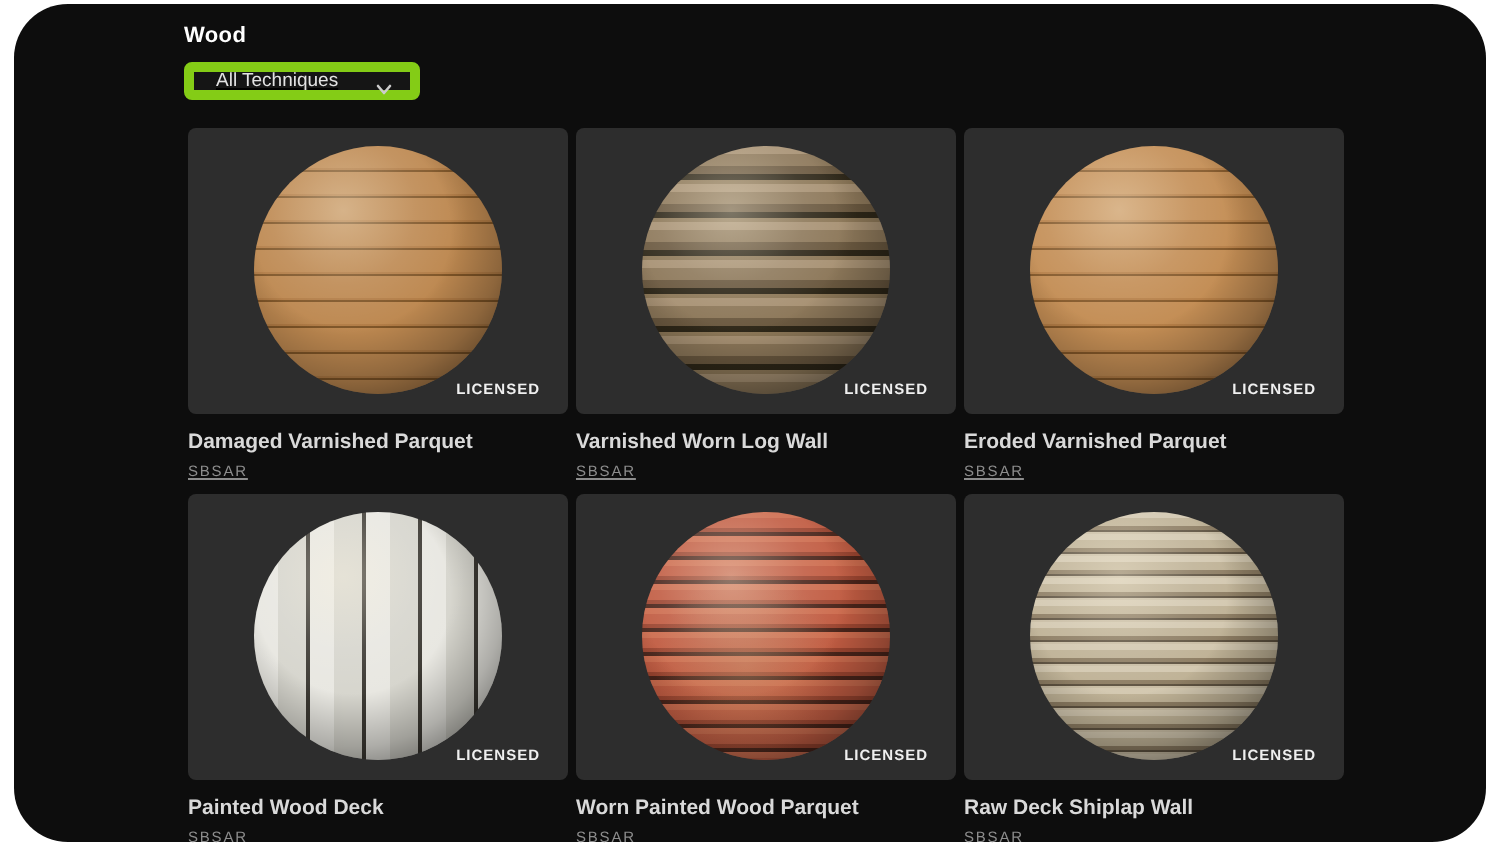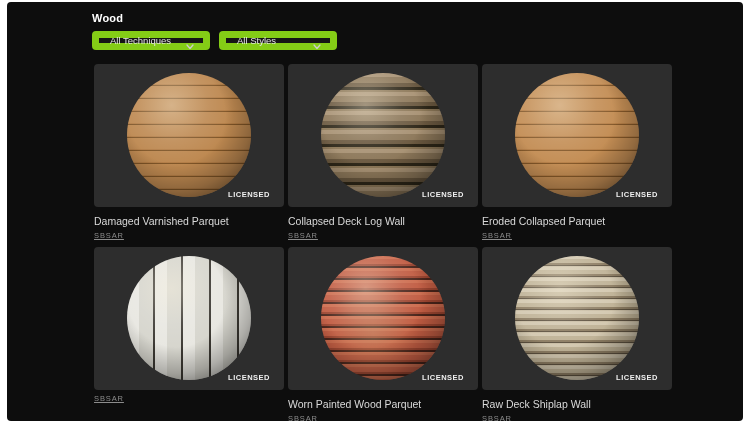--- a/index.html
+++ b/index.html
@@ -1,42 +1,42 @@
 <!DOCTYPE html>
 <html><head>
 <meta charset="utf-8">
 <style>
   * { margin:0; padding:0; box-sizing:border-box; }
   html,body { width:750px; height:422px; background:#ffffff; overflow:hidden;
               font-family:"Liberation Sans", sans-serif; }
 
   .panel { position:absolute; left:7px; top:2px; width:736px; height:419px;
-           background:#0d0d0d; border-radius:4px; }
+           background:#0d0d0d; border-radius:27px; }
 
   .page-title { position:absolute; left:85px; top:10px; font-size:11px;
                 font-weight:700; color:#ffffff; letter-spacing:0.2px; }
 
   .filter-bar { position:absolute; left:85px; top:29px; display:flex; gap:9px; }
   .dropdown { position:relative; height:19px; background:#151515;
-              border:7px solid #84cc16; border-radius:4px; display:flex;
-              align-items:center; padding:0 26px 0 11px; cursor:pointer; }
+              border:5px solid #84cc16; border-radius:4px; display:flex;
+              align-items:center; padding:0 26px 0 11px; cursor:pointer;text-decoration:underline; }
   .dropdown.dd-techniques { width:118px; }
   .dropdown.dd-styles { width:118px; }
   .dropdown span { font-size:9.5px; color:#e3e3e3; white-space:nowrap; }
   .chev { position:absolute; right:9px; top:6px; width:8px; height:6px; }
   .chev svg { display:block; }
 
   .grid { position:absolute; left:87px; top:62px; display:grid;
           grid-template-columns:repeat(3, 190px); column-gap:4px; row-gap:0; }
   .card { width:225px; height:183px; position:relative; }
   .thumb { position:relative; width:190px; height:143px; background:#2d2d2d;
            border-radius:4px; overflow:hidden; cursor:pointer; }
   .licensed { position:absolute; right:14px; bottom:8px; font-size:7.5px;
               font-weight:600; color:#efefef; letter-spacing:0.5px; }
-  .card-title { margin-top:8px; font-size:10.5px; color:#d9d9d9; cursor:pointer; }
+  .card-title { margin-top:8px; font-size:10.5px; color:#d9d9d9; cursor:pointer;font-weight:bold; }
   .card-format { margin-top:4px; font-size:7.5px; color:#8c8c8c;
                  letter-spacing:0.9px;text-decoration:underline; }
 
   
   .sphere { position:absolute; left:33px; top:9px; width:124px; height:124px;
             border-radius:50%; }
   .sphere::before { content:""; position:absolute; inset:0; border-radius:50%;
     background:radial-gradient(circle at 36% 26%, rgba(255,248,230,0.38),
                rgba(255,255,255,0.10) 30%, rgba(255,255,255,0) 52%); }
   .sphere::after { content:""; position:absolute; inset:0; border-radius:50%;
@@ -73,64 +73,57 @@
 
   <div class="filter-bar">
     <div class="dropdown dd-techniques">
       <span>All Techniques</span>
       <span class="chev">
         <svg width="8" height="6" viewBox="0 0 8 6">
             <polyline points="1,1 4,4.5 7,1" fill="none" stroke="#cccccc" stroke-width="1.3" stroke-linecap="round" stroke-linejoin="round"></polyline>
           </svg>
       </span>
     </div>
-    <div class="dropdown dd-styles">
-      <span>All Styles</span>
-      <span class="chev">
-        <svg width="8" height="6" viewBox="0 0 8 6">
-            <polyline points="1,1 4,4.5 7,1" fill="none" stroke="#cccccc" stroke-width="1.3" stroke-linecap="round" stroke-linejoin="round"></polyline>
-          </svg>
-      </span>
-    </div>
   </div>
 
   <div class="grid">
 
     <div class="card">
       <div class="thumb">
         <div class="sphere m-varnished-parquet"></div>
         <span class="licensed">LICENSED</span>
       </div>
       <div class="card-title">Damaged Varnished Parquet</div>
       <div class="card-format">SBSAR</div>
     </div>
 
     <div class="card">
       <div class="thumb">
         <div class="sphere m-log-wall"></div>
         <span class="licensed">LICENSED</span>
       </div>
-      <div class="card-title">Collapsed Deck Log Wall</div>
+      <div class="card-title">Varnished Worn Log Wall</div>
       <div class="card-format">SBSAR</div>
     </div>
 
     <div class="card">
       <div class="thumb">
         <div class="sphere m-eroded-parquet"></div>
         <span class="licensed">LICENSED</span>
       </div>
-      <div class="card-title">Eroded Collapsed Parquet</div>
+      <div class="card-title">Eroded Varnished Parquet</div>
       <div class="card-format">SBSAR</div>
     </div>
 
     <div class="card">
       <div class="thumb">
         <div class="sphere m-painted-deck"></div>
         <span class="licensed">LICENSED</span>
       </div>
+      <div class="card-title">Painted Wood Deck</div>
       <div class="card-format">SBSAR</div>
     </div>
 
     <div class="card">
       <div class="thumb">
         <div class="sphere m-painted-siding"></div>
         <span class="licensed">LICENSED</span>
       </div>
       <div class="card-title">Worn Painted Wood Parquet</div>
       <div class="card-format">SBSAR</div>

